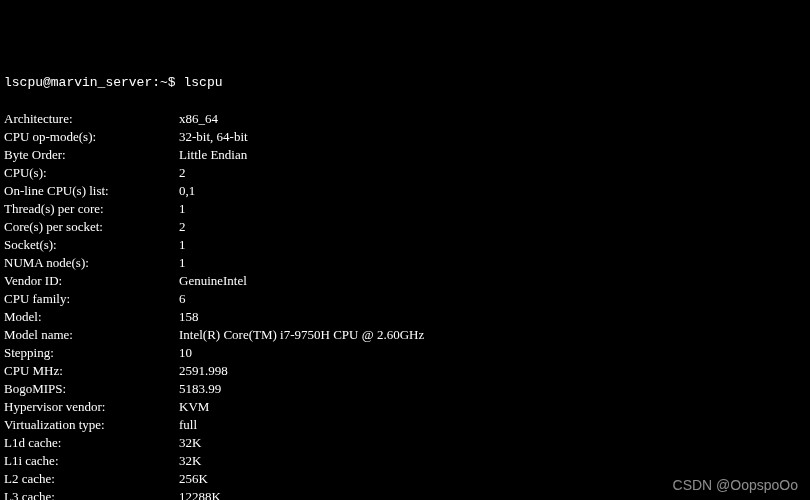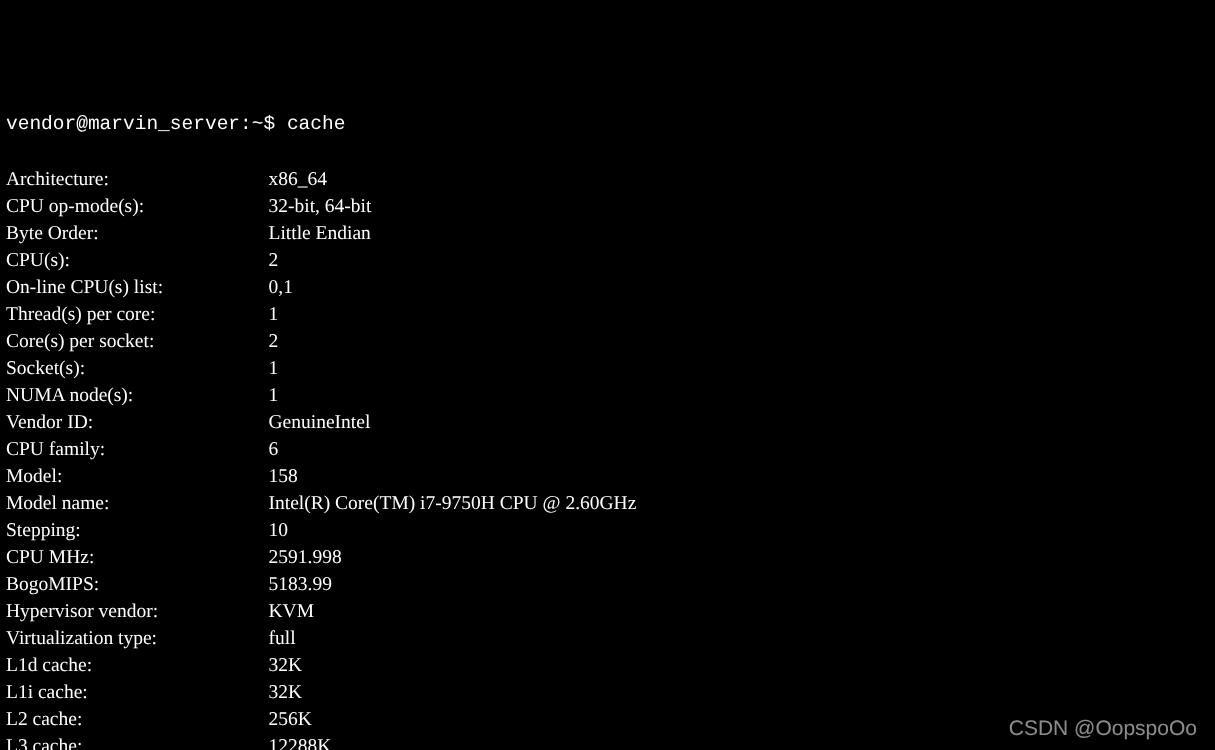--- a/index.html
+++ b/index.html
@@ -29,20 +29,20 @@
       font-family: Arial, sans-serif;
       white-space: nowrap;
       text-align: right;
     }
   </style>
 </head>
 <body>
 
 
 
-<div class="prompt-line"><span>vendor@marvin_server</span>:<span>~</span><span>$</span> <span>cache</span></div>
+<div class="prompt-line"><span>lscpu@marvin_server</span>:<span>~</span><span>$</span> <span>lscpu</span></div>
 <div id="rows-container"><div class="row"><span class="label">Architecture:</span><span class="value">x86_64</span></div><div class="row"><span class="label">CPU op-mode(s):</span><span class="value">32-bit, 64-bit</span></div><div class="row"><span class="label">Byte Order:</span><span class="value">Little Endian</span></div><div class="row"><span class="label">CPU(s):</span><span class="value">2</span></div><div class="row"><span class="label">On-line CPU(s) list:</span><span class="value">0,1</span></div><div class="row"><span class="label">Thread(s) per core:</span><span class="value">1</span></div><div class="row"><span class="label">Core(s) per socket:</span><span class="value">2</span></div><div class="row"><span class="label">Socket(s):</span><span class="value">1</span></div><div class="row"><span class="label">NUMA node(s):</span><span class="value">1</span></div><div class="row"><span class="label">Vendor ID:</span><span class="value">GenuineIntel</span></div><div class="row"><span class="label">CPU family:</span><span class="value">6</span></div><div class="row"><span class="label">Model:</span><span class="value">158</span></div><div class="row"><span class="label">Model name:</span><span class="value">Intel(R) Core(TM) i7-9750H CPU @ 2.60GHz</span></div><div class="row"><span class="label">Stepping:</span><span class="value">10</span></div><div class="row"><span class="label">CPU MHz:</span><span class="value">2591.998</span></div><div class="row"><span class="label">BogoMIPS:</span><span class="value">5183.99</span></div><div class="row"><span class="label">Hypervisor vendor:</span><span class="value">KVM</span></div><div class="row"><span class="label">Virtualization type:</span><span class="value">full</span></div><div class="row"><span class="label">L1d cache:</span><span class="value">32K</span></div><div class="row"><span class="label">L1i cache:</span><span class="value">32K</span></div><div class="row"><span class="label">L2 cache:</span><span class="value">256K</span></div><div class="row"><span class="label">L3 cache:</span><span class="value">12288K</span></div></div>
 
 
 <div class="watermark">CSDN @OopspoOo</div>
 
 
 
 
 </body></html>

